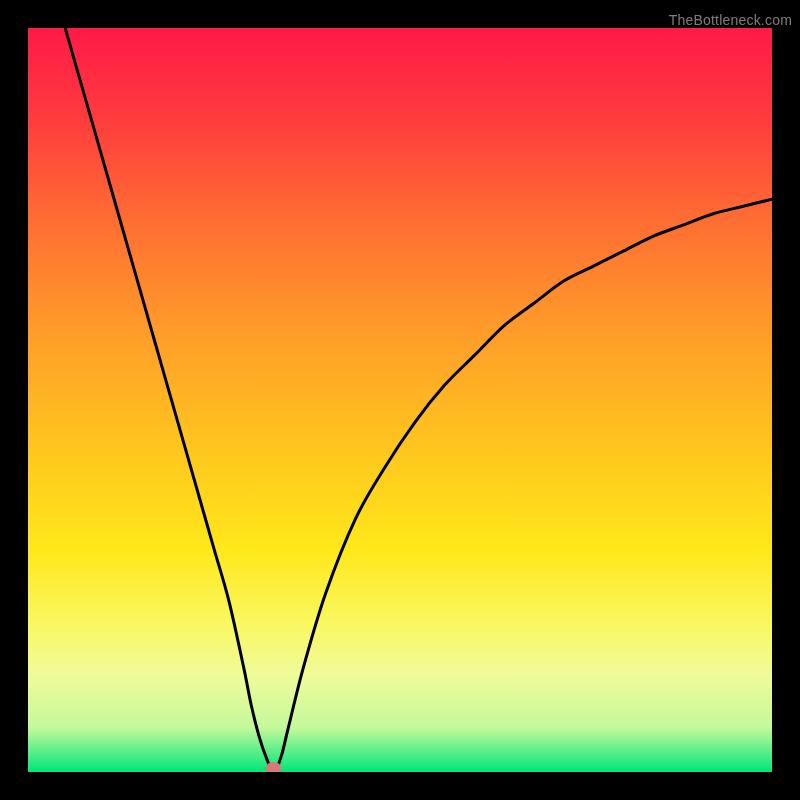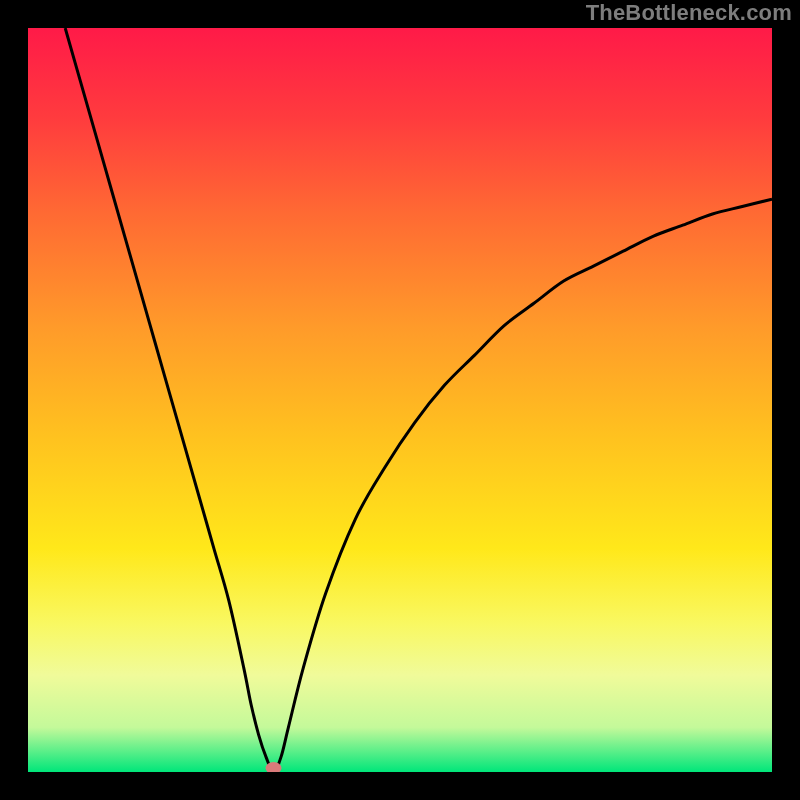--- a/index.html
+++ b/index.html
@@ -30,25 +30,25 @@
   svg.plot {
     position: absolute;
     left: 0;
     top: 0;
     width: 744px;
     height: 744px;
     display: block;
   }
   .watermark {
     position: absolute;
-    top: 0;
+    top: 12px;
     right: 8px;
     color: #7d7d7d;
-    font-size: 22px;
-    font-weight: 700;
+    font-size: 14px;
+    font-weight: 400;
     letter-spacing: 0.2px;
     user-select: none;
   }
 </style>
 </head>
 <body>
 
 <div class="frame">
   <div class="plot-wrap">
     <svg class="plot" viewBox="0 0 744 744" preserveAspectRatio="none">

